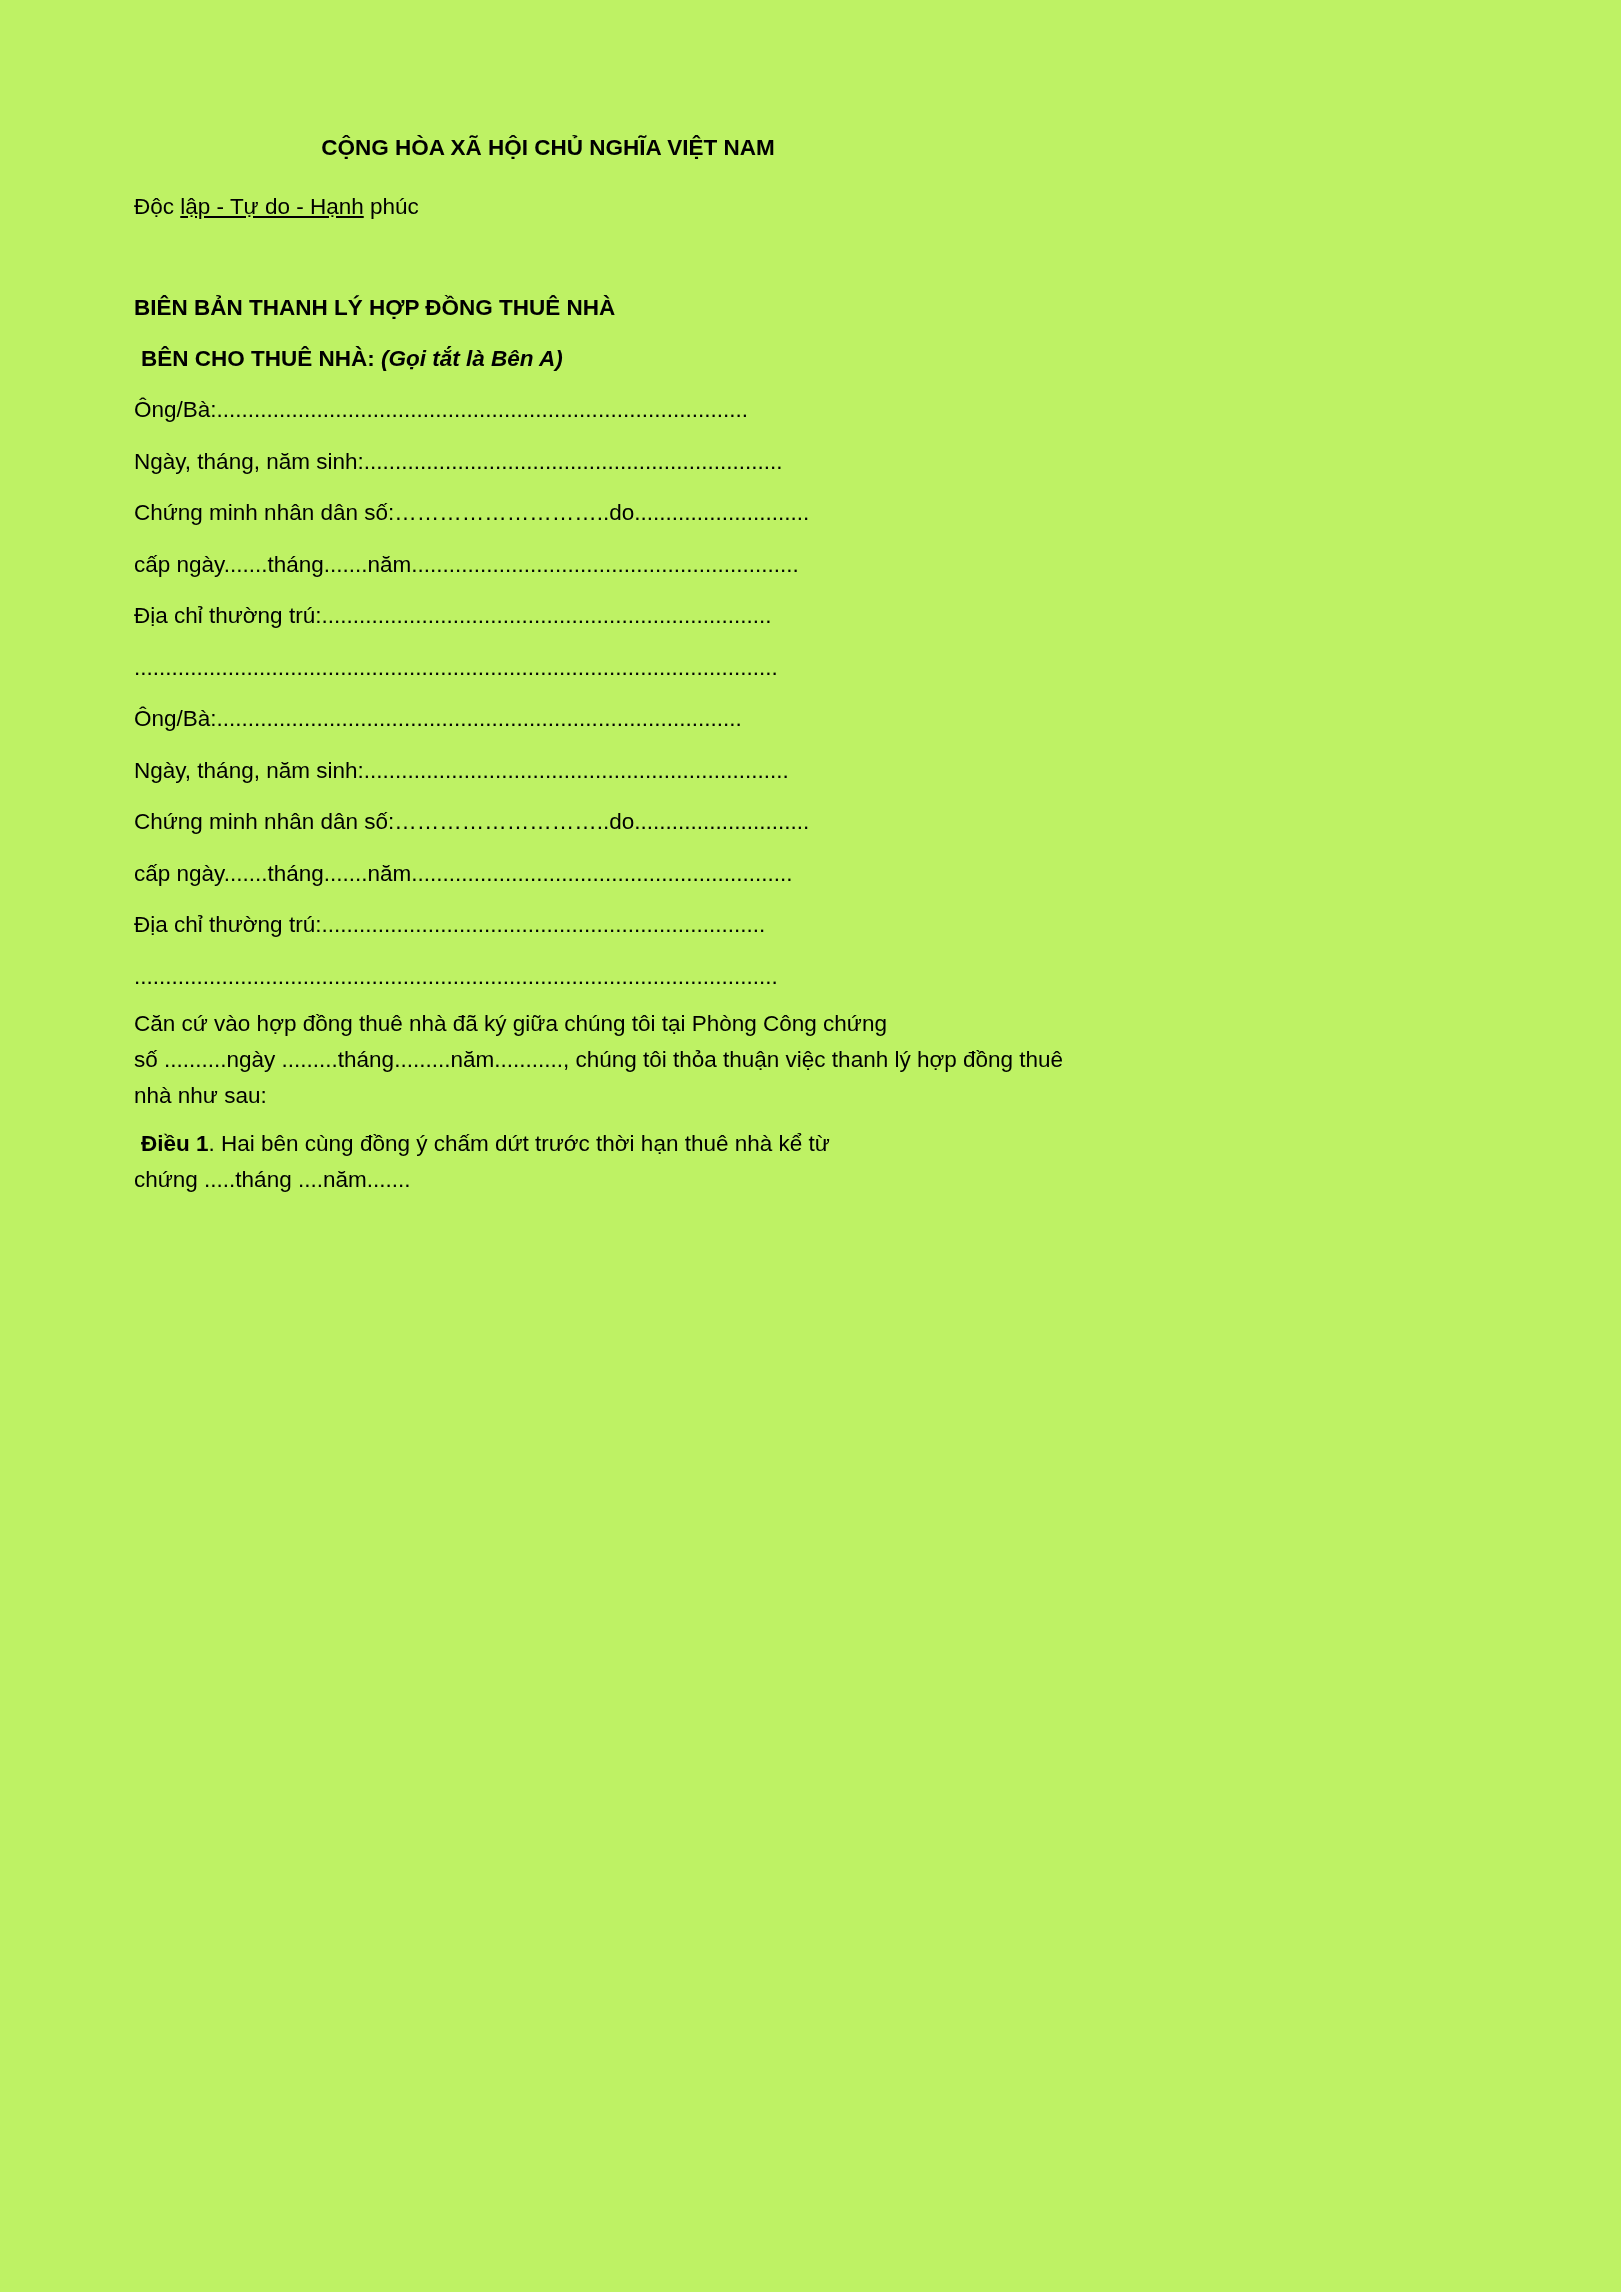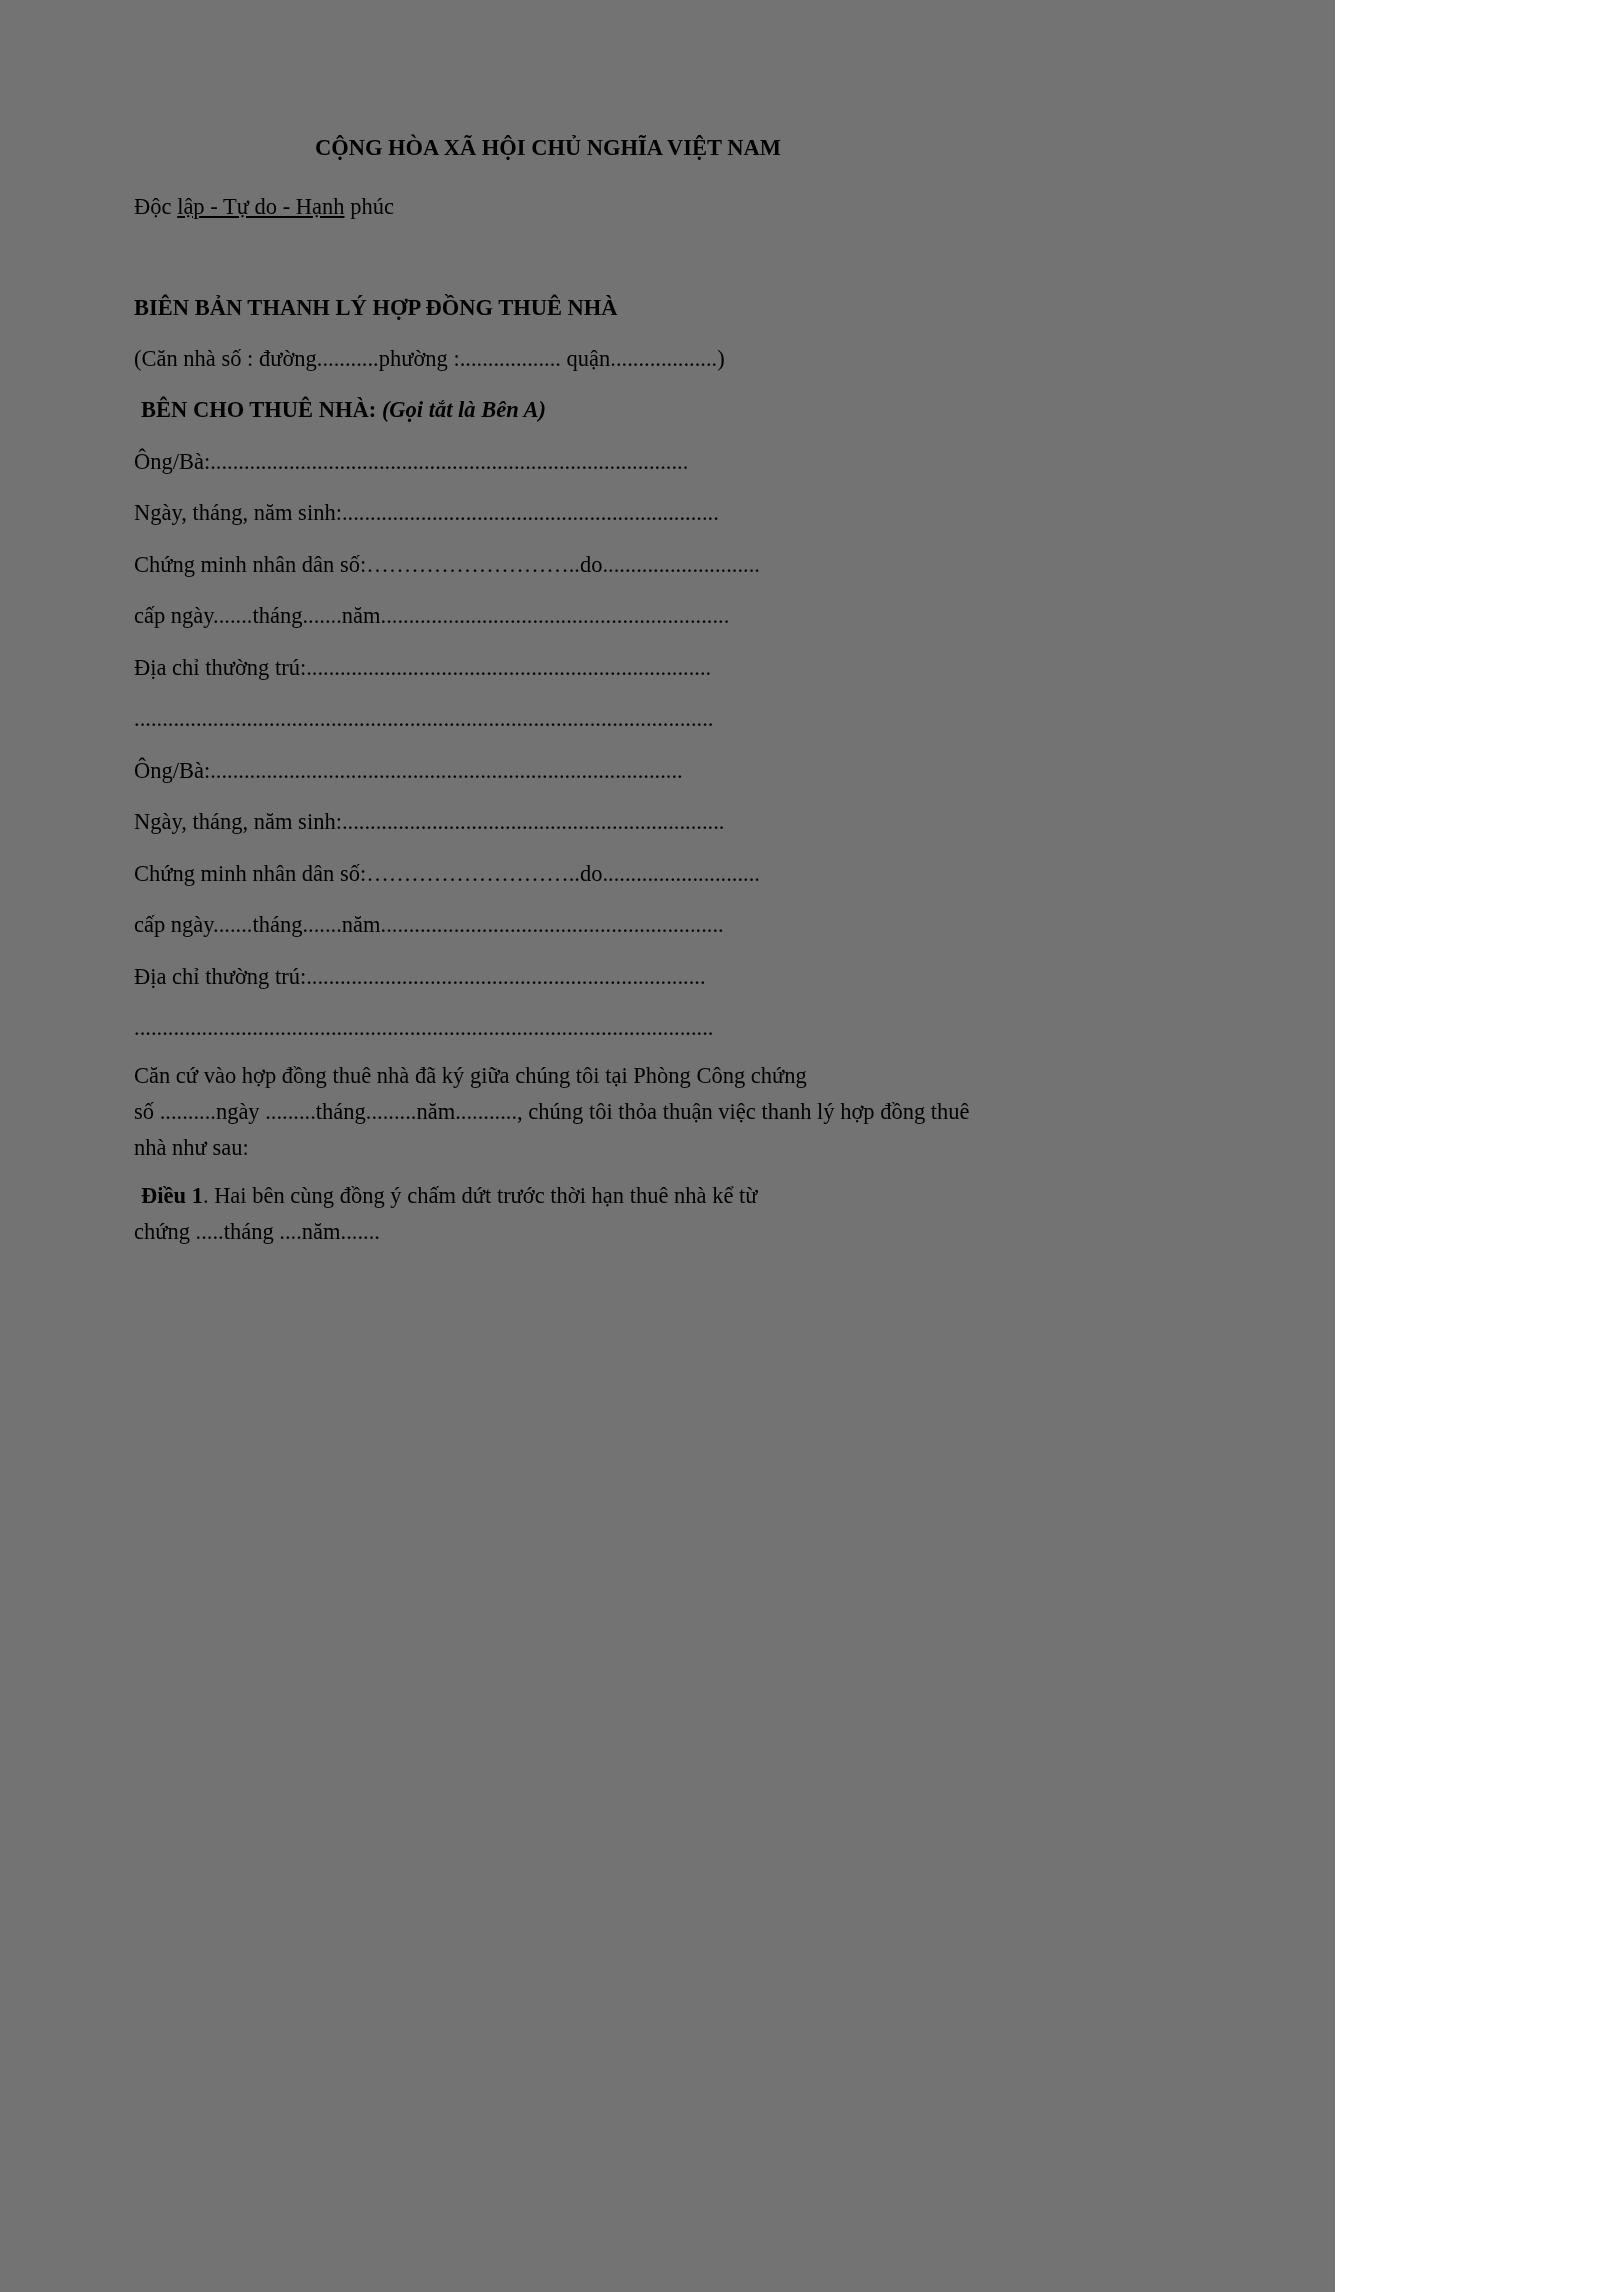--- a/index.html
+++ b/index.html
@@ -1,26 +1,26 @@
 <!DOCTYPE html>
 <html><head>
 <meta charset="utf-8">
 <style>
   html, body {
     margin: 0;
     padding: 0;
     background: #ffffff;
   }
   .page {
-    width: 1335px;
+    width: 1621px;
     height: 2293px;
     position: relative;
-    background: #737373;
+    background: #bef264;
     color: #000000;
-    font-family: Liberation Serif, serif;
+    font-family: Liberation Sans, sans-serif;
     overflow: hidden;
   }
   .content {
     position: absolute;
     left: 134px;
     top: 133px;
     width: 828px;
   }
   .content p {
     margin: 0 0 22.5px 0;
@@ -63,21 +63,20 @@
 
 <div class="page">
   <div class="content">
 
     <p class="h-national">CỘNG HÒA XÃ HỘI CHỦ NGHĨA VIỆT NAM</p>
 
     <p class="motto"><span>Độc </span><span class="u">lập - Tự do - Hạnh</span><span> phúc</span></p>
 
     <p class="doc-title">BIÊN BẢN THANH LÝ HỢP ĐỒNG THUÊ NHÀ</p>
 
-    <p>(Căn nhà số : đường...........phường :.................. quận...................)</p>
 
 
     <p><span class="b">BÊN CHO THUÊ NHÀ:</span><span class="bi"> (Gọi tắt là Bên A)</span></p>
 
     <p>Ông/Bà:.....................................................................................</p>
     <p>Ngày, tháng, năm sinh:...................................................................</p>
     <p>Chứng minh nhân dân số:………………………..do............................</p>
     <p>cấp ngày.......tháng.......năm..............................................................</p>
     <p>Địa chỉ thường trú:........................................................................</p>
     <p>.......................................................................................................</p>

